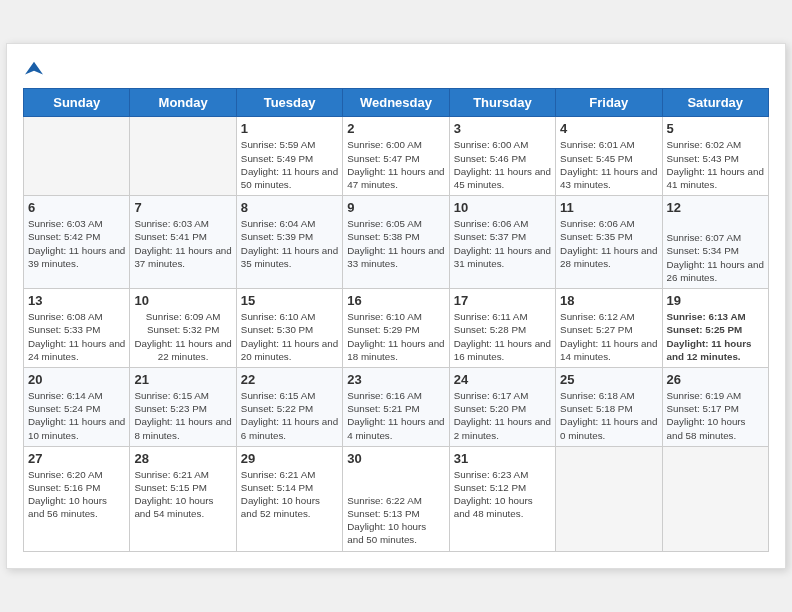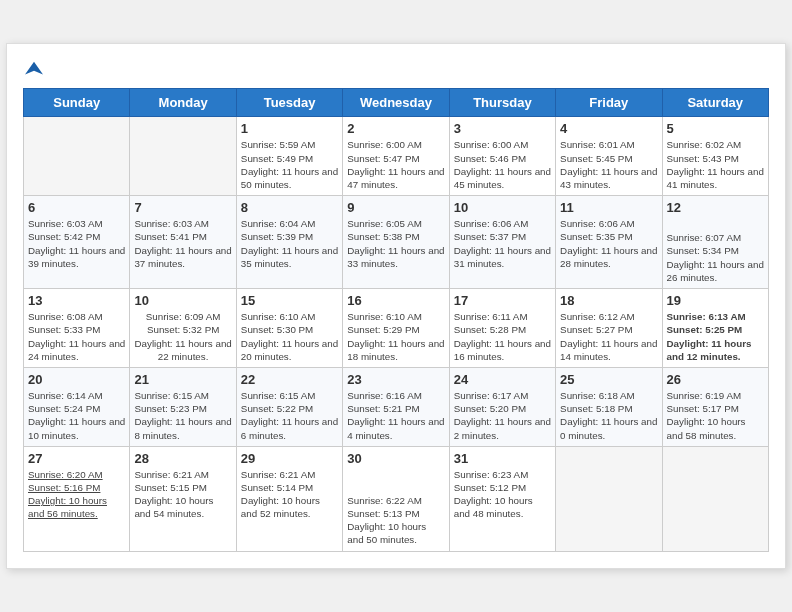--- a/index.html
+++ b/index.html
@@ -271,21 +271,21 @@
           <td>
             <span class="day-num">26</span>
             <div class="cell-text" style="white-space: pre-line;">Sunrise: 6:19 AM
 Sunset: 5:17 PM
 Daylight: 10 hours and 58 minutes.</div>
           </td>
         </tr>
         <tr>
           <td>
             <span class="day-num">27</span>
-            <div class="cell-text" style="white-space: pre-line; text-decoration: underline;">Sunrise: 6:20 AM
+            <div class="cell-text" style="white-space: pre-line;">Sunrise: 6:20 AM
 Sunset: 5:16 PM
 Daylight: 10 hours and 56 minutes.</div>
           </td>
           <td>
             <span class="day-num">28</span>
             <div class="cell-text" style="white-space: pre-line;">Sunrise: 6:21 AM
 Sunset: 5:15 PM
 Daylight: 10 hours and 54 minutes.</div>
           </td>
           <td>

